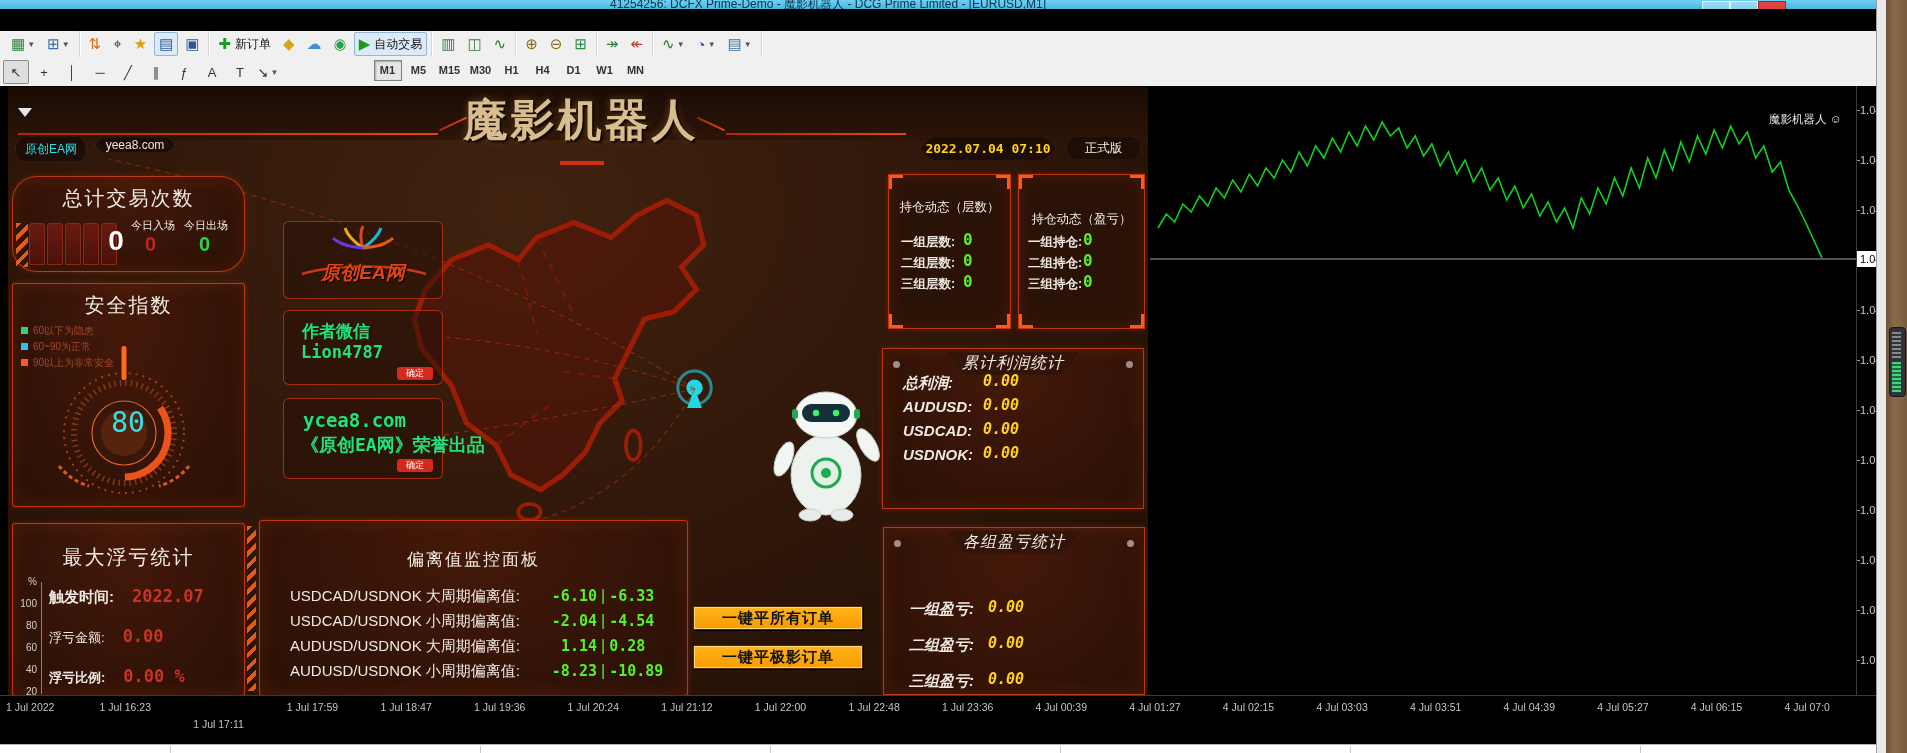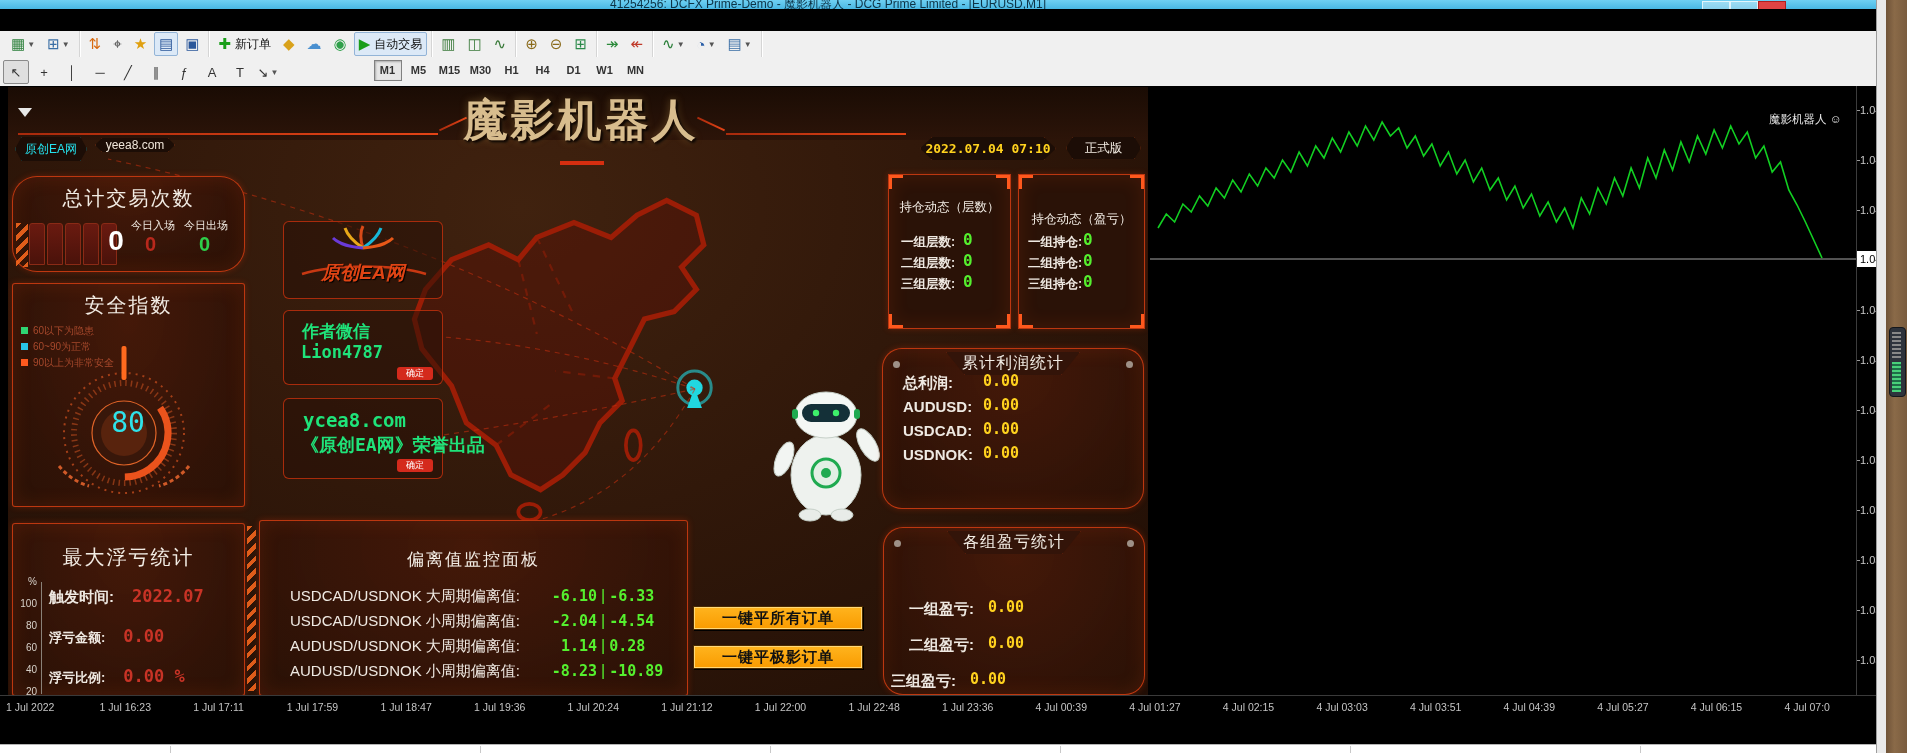--- a/index.html
+++ b/index.html
@@ -85,21 +85,21 @@
     linear-gradient(#ff5a1f,#ff5a1f),linear-gradient(#ff5a1f,#ff5a1f),
     linear-gradient(#ff5a1f,#ff5a1f),linear-gradient(#ff5a1f,#ff5a1f);
     background-repeat:no-repeat;
     background-position:0 0,0 0,100% 0,100% 0,0 100%,0 100%,100% 100%,100% 100%;
     background-size:14px 3px,3px 14px,14px 3px,3px 14px,14px 3px,3px 14px,14px 3px,3px 14px;}
   .row{position:absolute;white-space:nowrap;}
   .rlabel{color:#efe9e2;}
   .vgreen{color:#55f02e;font-family:"DejaVu Sans Mono",monospace;font-weight:bold;}
   .vyellow{color:#ffd21e;font-family:"DejaVu Sans Mono",monospace;font-weight:bold;}
   .vred{color:#c83326;font-family:"DejaVu Sans Mono",monospace;font-weight:bold;}
-  .octpanel{border-radius:20px;}
+  .octpanel{border-radius:0;font-style:italic;}
   .octpanel:before,.octpanel:after{content:"";position:absolute;width:7px;height:7px;border-radius:50%;background:#b8b0a8;opacity:.8;top:12px;}
   .octpanel:before{left:10px;} .octpanel:after{right:10px;}
   .titletab{position:absolute;top:3px;left:50%;transform:translateX(-50%);padding:1px 16px;
     background:#331409;clip-path:polygon(0 0,100% 0,86% 100%,14% 100%);
     color:#f2ece4;font-size:16px;letter-spacing:1px;white-space:nowrap;
     box-shadow:0 0 0 1px rgba(230,70,20,.8);}
   .greenbox{position:absolute;border:1px solid rgba(200,50,14,.8);border-radius:6px;background:rgba(40,16,7,.55);}
   .gtext{color:#1fe37a;font-family:"DejaVu Sans Mono",monospace;font-weight:bold;white-space:nowrap;}
   .redbtn{position:absolute;background:#d42a1c;color:#fff;font-size:9px;line-height:13px;text-align:center;
     width:36px;height:13px;border-radius:3px;}
@@ -337,21 +337,21 @@
       <div id="ddl-axis-labels">
           <div class="axislabel" style="left: 2px; top: 52px;">%</div>
           <div class="axislabel" style="left: 2px; top: 74px;">100</div>
           <div class="axislabel" style="left: 2px; top: 96px;">80</div>
           <div class="axislabel" style="left: 2px; top: 118px;">60</div>
           <div class="axislabel" style="left: 2px; top: 140px;">40</div>
           <div class="axislabel" style="left: 2px; top: 162px;">20</div>
         </div>
       <div id="ddl-rows">
           <div class="row" style="left: 36px; top: 62px;"><span class="rlabel" style="font-size: 15px; font-weight: bold;">触发时间:</span><span class="vred" style="font-size: 17px; margin-left: 18px;">2022.07</span></div>
-          <div class="row" style="left: 36px; top: 102px;"><span class="rlabel" style="font-size: 13px; font-weight: bold;">浮亏金额:</span><span class="vred" style="font-size: 17px; margin-left: 18px;">0.00</span></div>
+          <div class="row" style="left: 36px; top: 102px;"><span class="rlabel" style="font-size: 13px; font-weight: normal;">浮亏金额:</span><span class="vred" style="font-size: 17px; margin-left: 18px;">0.00</span></div>
           <div class="row" style="left: 36px; top: 142px;"><span class="rlabel" style="font-size: 13px; font-weight: bold;">浮亏比例:</span><span class="vred" style="font-size: 17px; margin-left: 18px;">0.00 %</span></div>
         </div>
     </div>
 
     <div class="greenbox" style="left:275px;top:134px;width:158px;height:76px;">
       <svg width="158" height="76" viewBox="0 0 158 76">
         <g transform="translate(79,26)">
           <path d="M0,0 C-4,-12 -2,-18 0,-22" stroke="#d84a18" stroke-width="3" fill="none"></path>
           <path d="M0,0 C-12,-8 -16,-14 -18,-20" stroke="#e8a818" stroke-width="3" fill="none"></path>
           <path d="M0,0 C-20,-2 -26,-6 -30,-10" stroke="#6a3ad8" stroke-width="3" fill="none"></path>
@@ -430,29 +430,29 @@
           <div class="row" style="left: 20px; top: 73px;"><span class="rlabel" style="font-size: 15px; font-weight: bold;">USDCAD:</span><span class="vyellow" style="font-size: 15px; position: absolute; left: 80px; top: -2px;">0.00</span></div>
           <div class="row" style="left: 20px; top: 97px;"><span class="rlabel" style="font-size: 15px; font-weight: bold;">USDNOK:</span><span class="vyellow" style="font-size: 15px; position: absolute; left: 80px; top: -2px;">0.00</span></div>
         </div>
     </div>
 
     <div class="dpanel octpanel" style="left:875px;top:440px;width:260px;height:166px;">
       <div class="titletab">各组盈亏统计</div>
       <div id="groups-rows">
           <div class="row" style="left: 25px; top: 72px;"><span class="rlabel" style="font-size: 15px; font-weight: bold;">一组盈亏:</span><span class="vyellow" style="font-size: 15px; position: absolute; left: 79px; top: -2px;">0.00</span></div>
           <div class="row" style="left: 25px; top: 108px;"><span class="rlabel" style="font-size: 15px; font-weight: bold;">二组盈亏:</span><span class="vyellow" style="font-size: 15px; position: absolute; left: 79px; top: -2px;">0.00</span></div>
-          <div class="row" style="left: 7px; top: 144px;"><span class="rlabel" style="font-size: 15px; font-weight: bold;">三组盈亏:</span><span class="vyellow" style="font-size: 15px; position: absolute; left: 79px; top: -2px;">0.00</span></div>
+          <div class="row" style="left: 25px; top: 144px;"><span class="rlabel" style="font-size: 15px; font-weight: bold;">三组盈亏:</span><span class="vyellow" style="font-size: 15px; position: absolute; left: 79px; top: -2px;">0.00</span></div>
         </div>
     </div>
   </div>
 
   <div id="timeaxis" class="abs">
       <span class="tlabel" style="left: 6px;">1 Jul 2022</span>
       <span class="tlabel" style="left: 99.6px;">1 Jul 16:23</span>
-      <span class="tlabel" style="left: 193.2px;">1 Jul 17:11</span>
+      <span class="tlabel" style="left: 193.2px; margin-top: 17px;">1 Jul 17:11</span>
       <span class="tlabel" style="left: 286.8px;">1 Jul 17:59</span>
       <span class="tlabel" style="left: 380.4px; text-align: center;">1 Jul 18:47</span>
       <span class="tlabel" style="left: 474px;">1 Jul 19:36</span>
       <span class="tlabel" style="left: 567.6px;">1 Jul 20:24</span>
       <span class="tlabel" style="left: 661.2px;">1 Jul 21:12</span>
       <span class="tlabel" style="left: 754.8px;">1 Jul 22:00</span>
       <span class="tlabel" style="left: 848.4px;">1 Jul 22:48</span>
       <span class="tlabel" style="left: 942px;">1 Jul 23:36</span>
       <span class="tlabel" style="left: 1035.6px;">4 Jul 00:39</span>
       <span class="tlabel" style="left: 1129.2px;">4 Jul 01:27</span>

